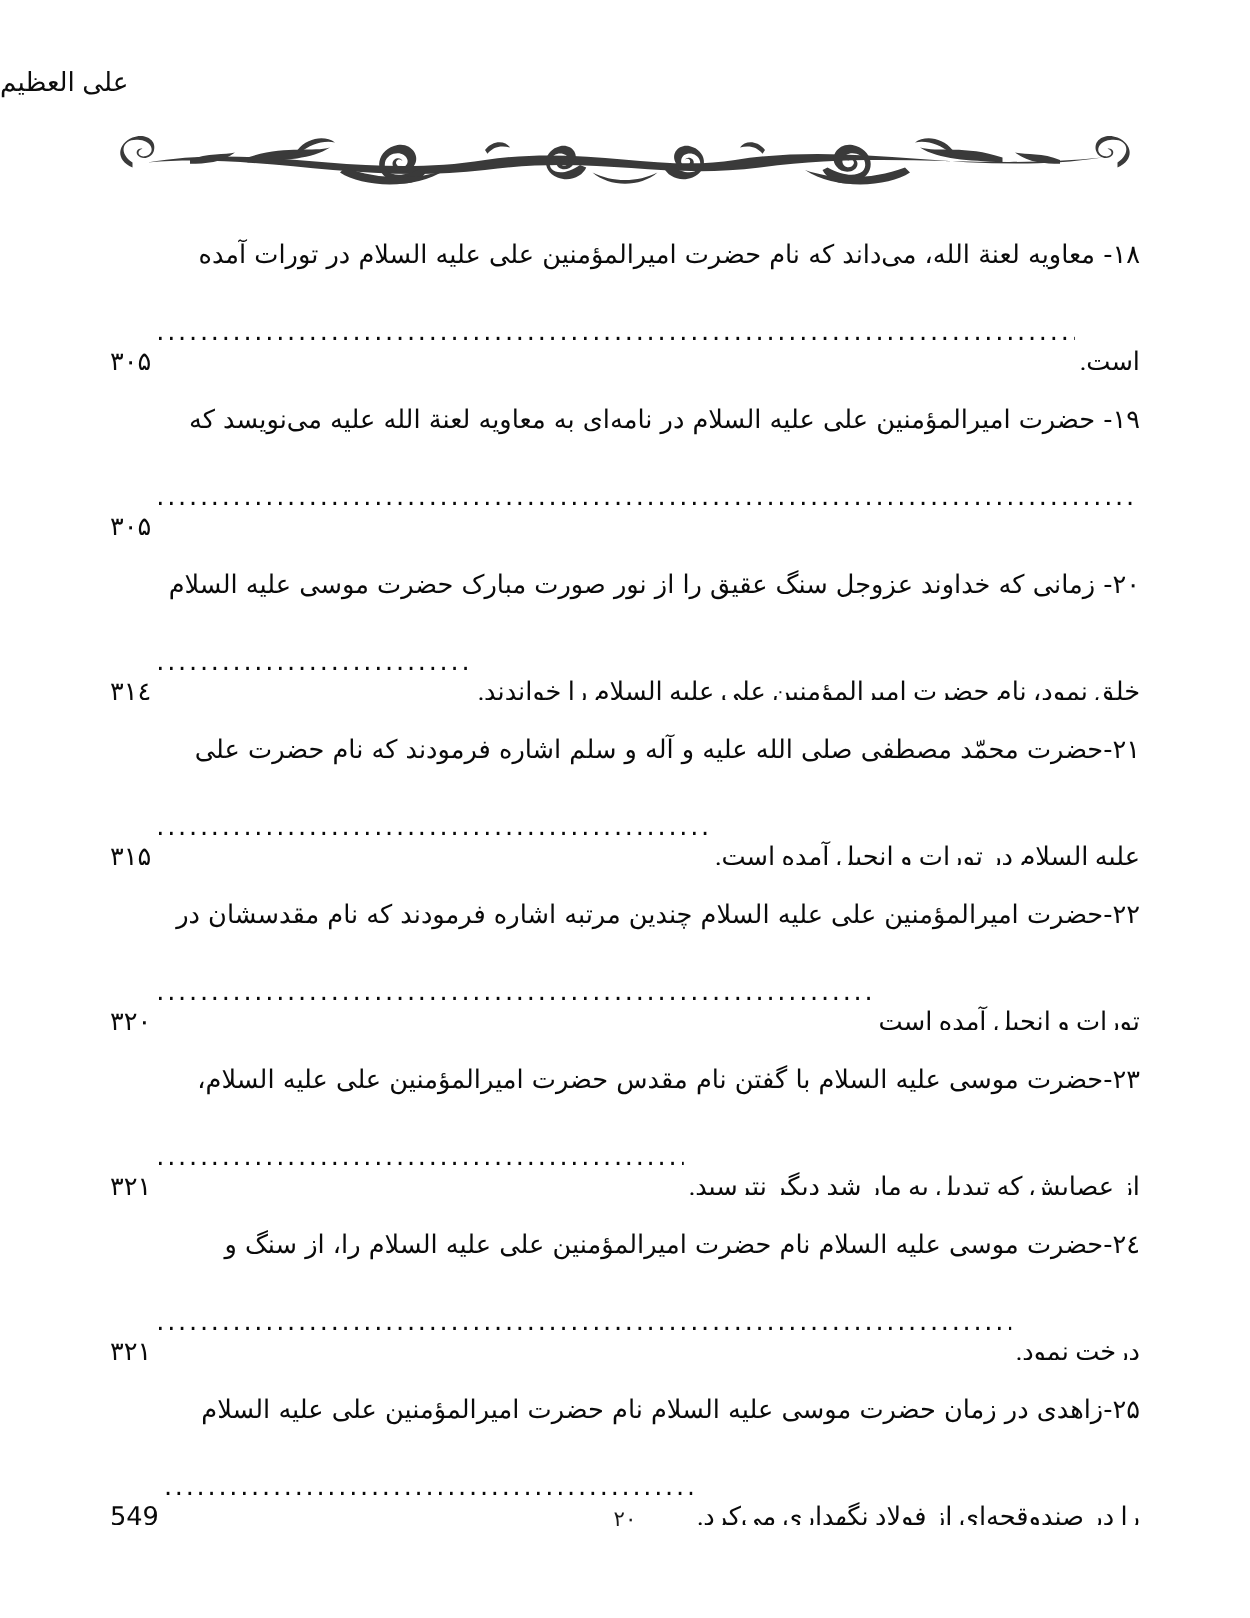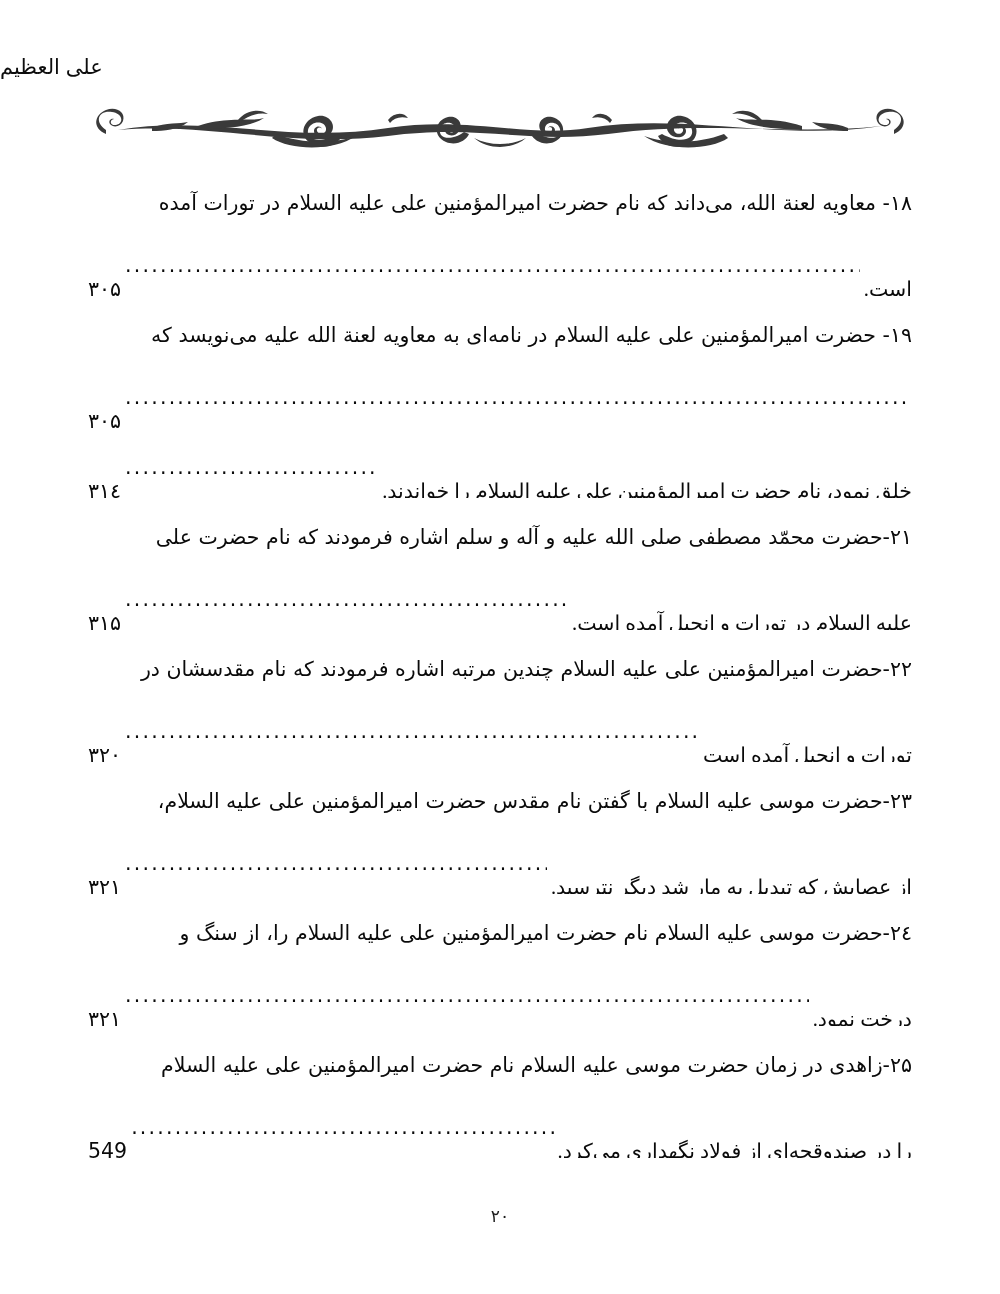--- a/index.html
+++ b/index.html
@@ -214,20 +214,23 @@
       <div class="entry-line line-first">
         <span class="entry-text">۱۹- حضرت امیرالمؤمنین علی علیه السلام در نامه‌ای به معاویه لعنة الله علیه می‌نویسد که</span>
       </div>
       <div class="entry-line line-last">
         <span class="leader"></span>
         <span class="page-num">۳۰۵</span>
       </div>
     </div>
 
     <div class="toc-entry">
+      <div class="entry-line line-first">
+        <span class="entry-text">۲۰- زمانی که خداوند عزوجل سنگ عقیق را از نور صورت مبارک حضرت موسی علیه السلام</span>
+      </div>
       <div class="entry-line line-last">
         <span class="entry-text">خلق نمود، نام حضرت امیرالمؤمنین علی علیه السلام را خواندند.</span>
         <span class="leader"></span>
         <span class="page-num">۳۱٤</span>
       </div>
     </div>
 
     <div class="toc-entry">
       <div class="entry-line line-first">
         <span class="entry-text">۲۱-حضرت محمّد مصطفی صلی الله علیه و آله و سلم اشاره فرمودند که نام حضرت علی</span>

